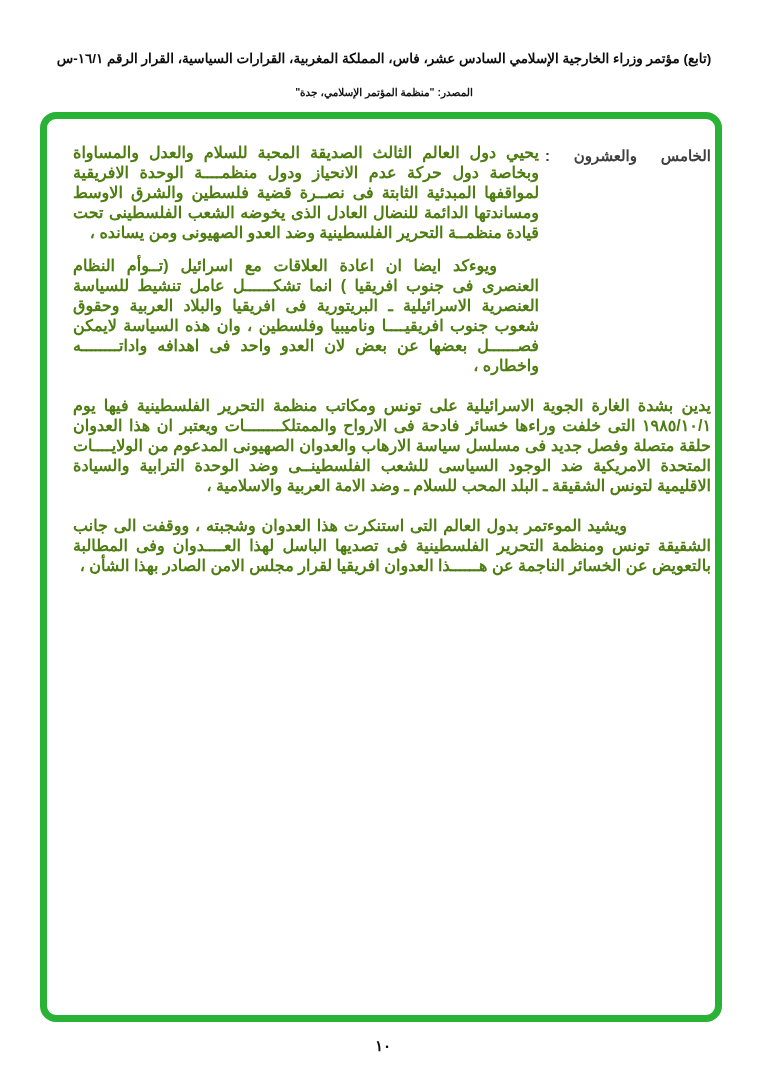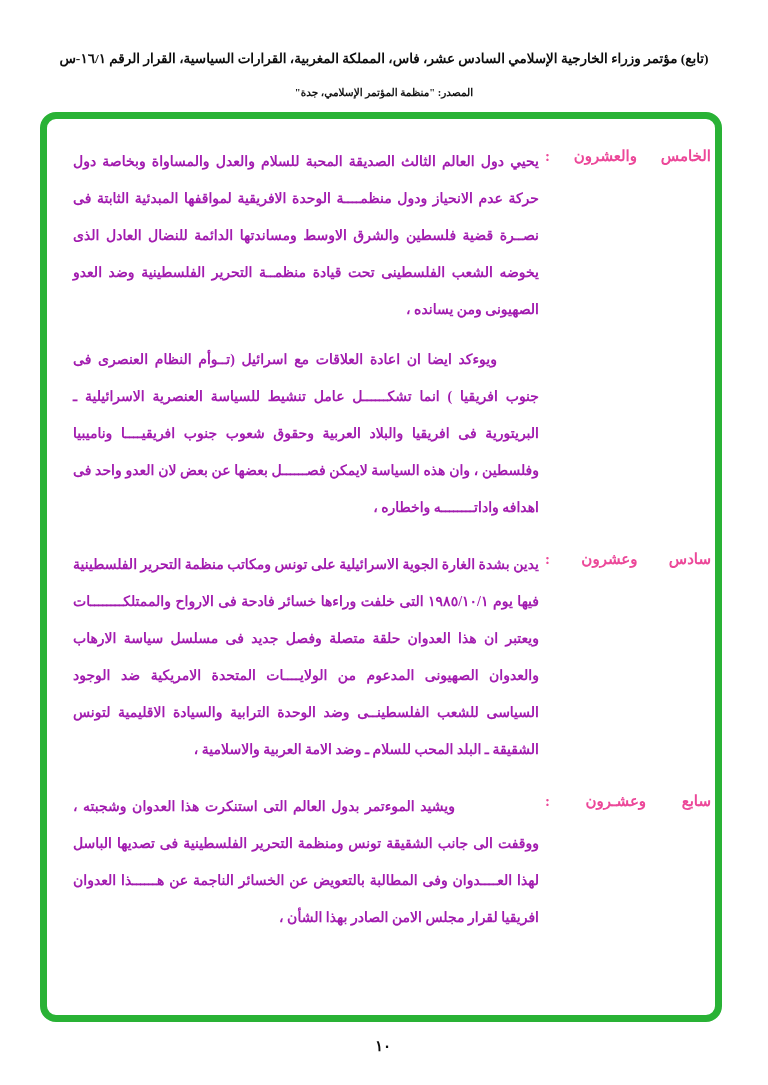--- a/index.html
+++ b/index.html
@@ -6,21 +6,21 @@
     margin: 0;
     padding: 0;
     background: #ffffff;
   }
   .page {
     position: relative;
     width: 768px;
     height: 1085px;
     background: #ffffff;
     overflow: hidden;
-    font-family: Liberation Serif, serif;
+    font-family: Liberation Sans, sans-serif;
     color: #111111;
   }
   .header {
     position: absolute;
     top: 50px;
     left: 10px;
     right: 10px;
     direction: rtl;
     text-align: center;
     font-size: 13.5px;
@@ -64,29 +64,29 @@
   }
   .label {
     flex: 0 0 166px;
     width: 166px;
     font-size: 15px;
     font-weight: bold;
     line-height: 26px;
     text-align: justify;
     text-align-last: justify;
     white-space: nowrap;
-    color: #ec4899;
+    color: #404040;
   }
   .body-col {
     flex: 1 1 auto;
-    font-size: 14px;
+    font-size: 16px;
     font-weight: bold;
-    line-height: 37px;
+    line-height: 20px;
     text-align: justify;
-    color: #a21caf;
+    color: #4d7c0f;
   }
   .body-col p {
     margin: 0 0 13px 0;
   }
   .body-col p:last-child {
     margin-bottom: 0;
   }
   .body-col p.indent {
     text-indent: 42px;
   }
@@ -118,28 +118,26 @@
 
       <section class="section">
         <div class="label">الخامس والعشرون :</div>
         <div class="body-col">
           <p>يحيي دول العالم الثالث الصديقة المحبة للسلام والعدل والمساواة وبخاصة دول حركة عدم الانحياز ودول منظمــــة الوحدة الافريقية لمواقفها المبدئية الثابتة فى نصــرة قضية فلسطين والشرق الاوسط ومساندتها الدائمة للنضال العادل الذى يخوضه الشعب الفلسطينى تحت قيادة منظمــة التحرير الفلسطينية وضد العدو الصهيونى ومن يسانده ،</p>
           <p class="indent">ويوءكد ايضا ان اعادة العلاقات مع اسرائيل (تــوأم النظام العنصرى فى جنوب افريقيا ) انما تشكــــــل عامل تنشيط للسياسة العنصرية الاسرائيلية ـ البريتورية فى افريقيا والبلاد العربية وحقوق شعوب جنوب افريقيــــا وناميبيا وفلسطين ، وان هذه السياسة لايمكن فصــــــل بعضها عن بعض لان العدو واحد فى اهدافه واداتــــــــه واخطاره ،</p>
         </div>
       </section>
 
       <section class="section">
-        <div class="label">سادس وعشرون :</div>
         <div class="body-col">
           <p>يدين بشدة الغارة الجوية الاسرائيلية على تونس ومكاتب منظمة التحرير الفلسطينية فيها يوم ١٩٨٥/١٠/١ التى خلفت وراءها خسائر فادحة فى الارواح والممتلكــــــــات ويعتبر ان هذا العدوان حلقة متصلة وفصل جديد فى مسلسل سياسة الارهاب والعدوان الصهيونى المدعوم من الولايــــات المتحدة الامريكية ضد الوجود السياسى للشعب الفلسطينــى وضد الوحدة الترابية والسيادة الاقليمية لتونس الشقيقة ـ البلد المحب للسلام ـ وضد الامة العربية والاسلامية ،</p>
         </div>
       </section>
 
       <section class="section">
-        <div class="label">سابع وعشـرون :</div>
         <div class="body-col">
           <p class="indent-lg">ويشيد الموءتمر بدول العالم التى استنكرت هذا العدوان وشجبته ، ووقفت الى جانب الشقيقة تونس ومنظمة التحرير الفلسطينية فى تصديها الباسل لهذا العــــدوان وفى المطالبة بالتعويض عن الخسائر الناجمة عن هــــــذا العدوان افريقيا لقرار مجلس الامن الصادر بهذا الشأن ،</p>
         </div>
       </section>
 
     </div>
   </div>
 
   <div class="page-num">١٠</div>
 

